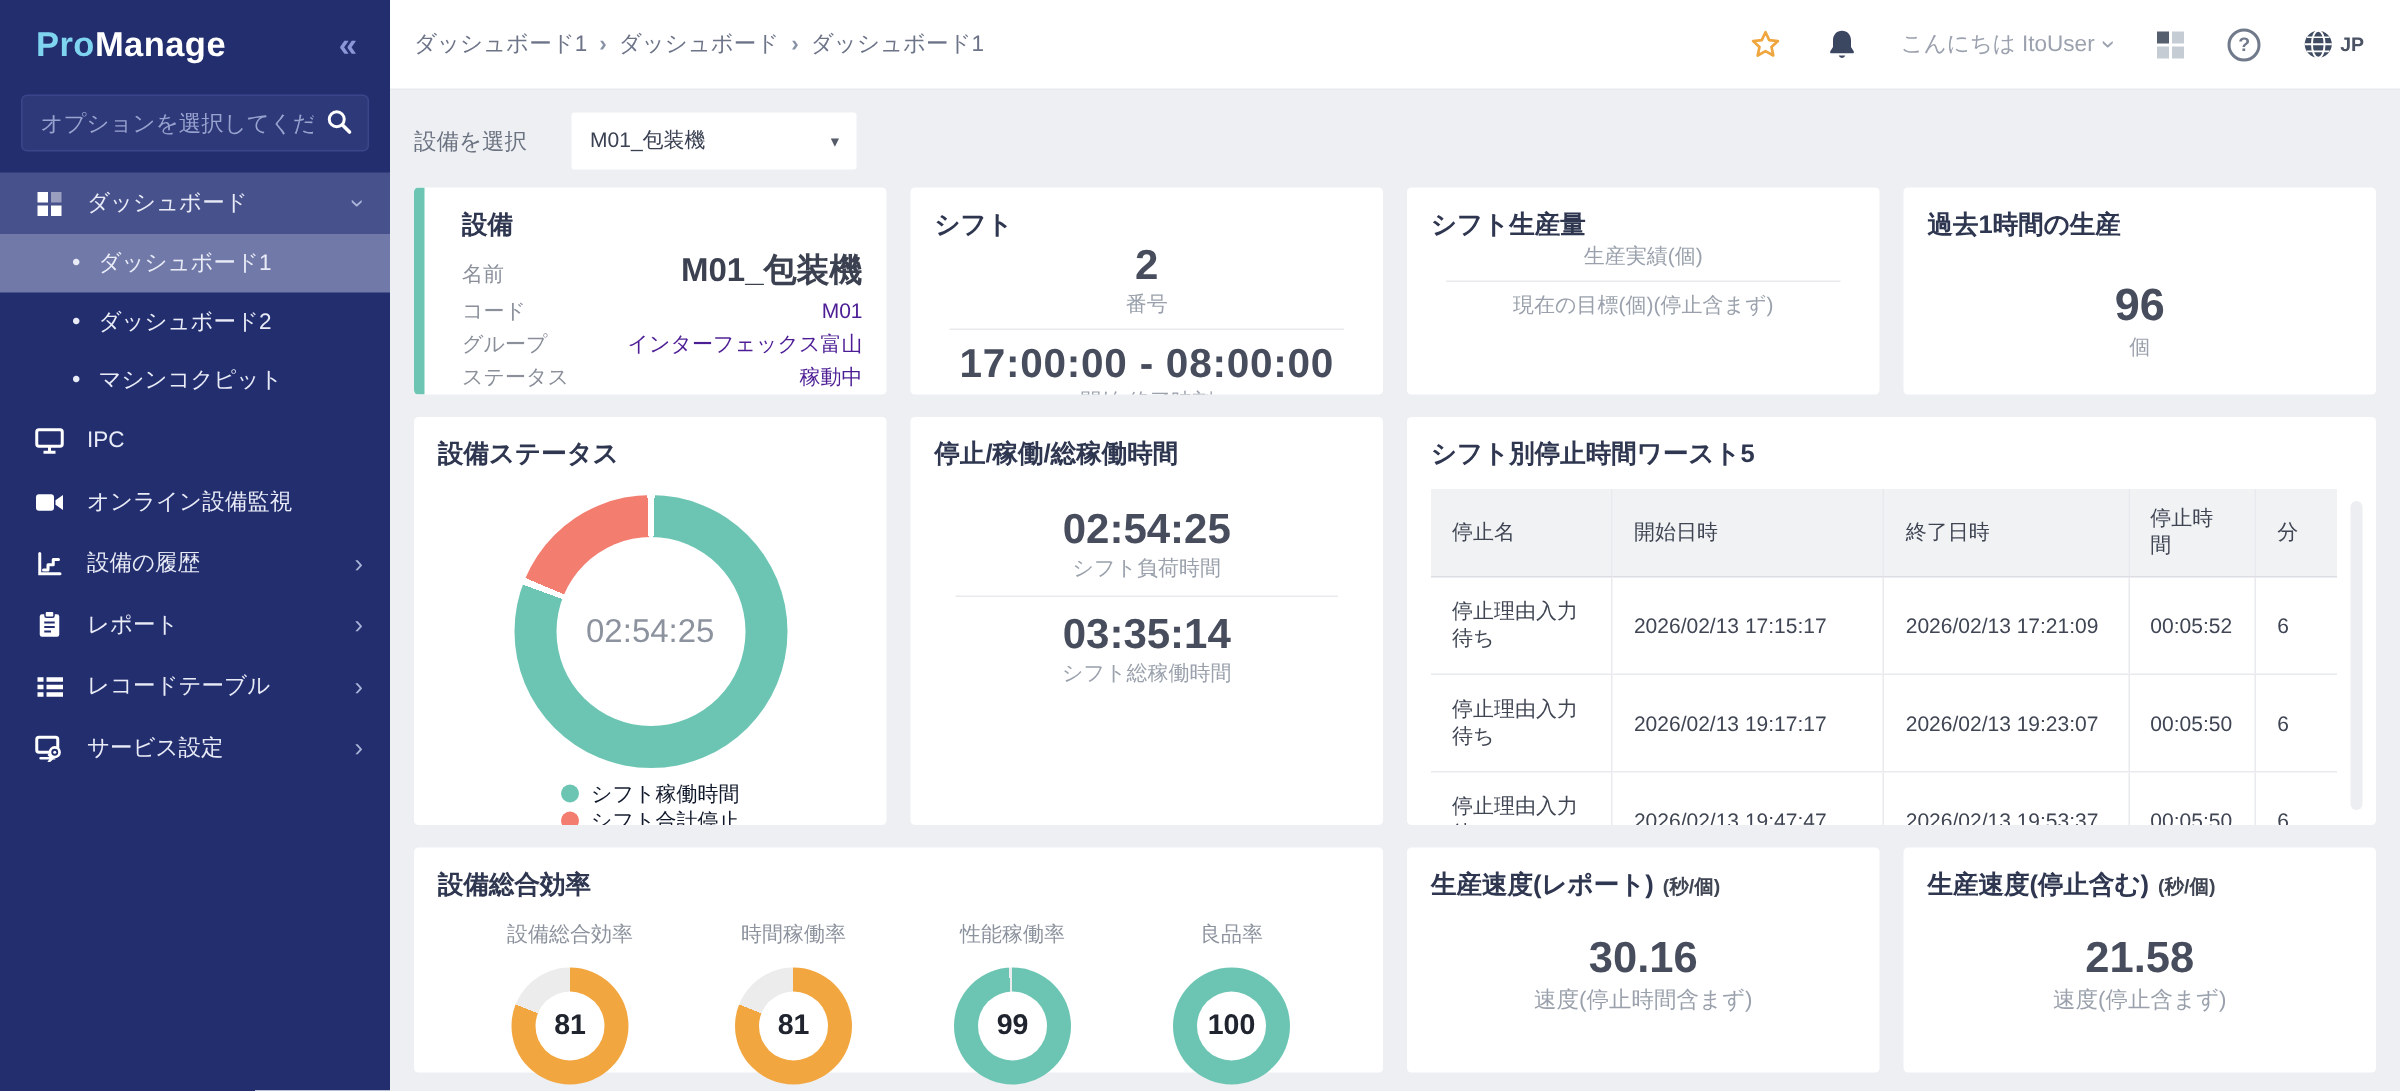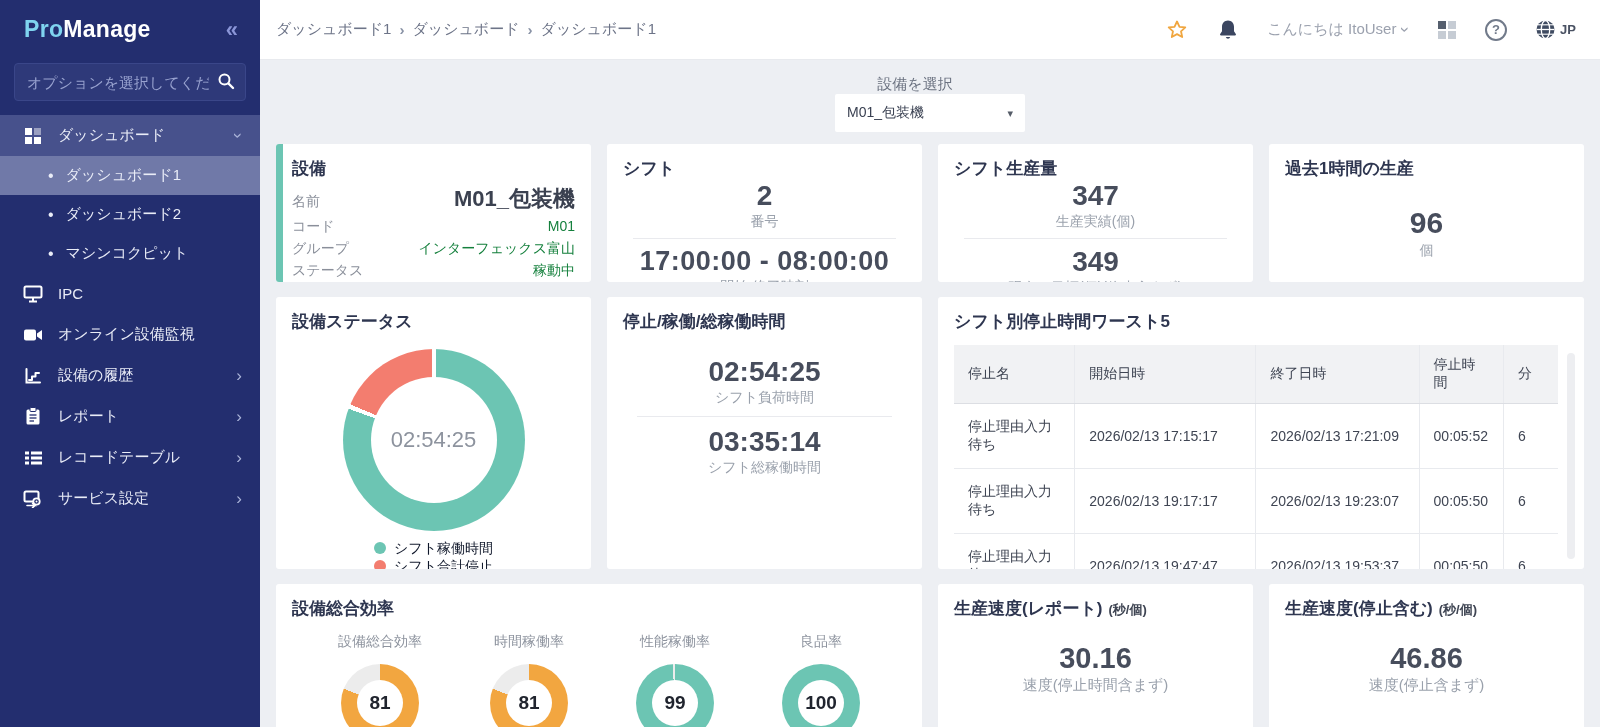--- a/index.html
+++ b/index.html
@@ -48,42 +48,42 @@
   .crumb { cursor:pointer; }
   .crumb-sep { color:#8a93a6; font-size:15px; font-weight:700; }
   .top-actions { display:flex; align-items:center; gap:28px; }
   .greeting { color:#9ba1ae; font-size:15px; display:flex; align-items:center; gap:7px; cursor:pointer; }
   .greeting .chev { color:#9ba1ae; }
   .icon-btn { cursor:pointer; display:flex; align-items:center; }
   .help-circle { width:22px; height:22px; border-radius:50%; border:2px solid #717a8a; color:#717a8a; display:flex; align-items:center; justify-content:center; font-size:13px; font-weight:700; }
   .lang { display:flex; align-items:center; gap:4px; font-weight:700; color:#4a5263; font-size:13px; cursor:pointer; }
 
   .content { flex:1; padding:0 16px; overflow:hidden; }
-  .toolbar { display:flex; align-items:center; margin:15px 0 12px 0;flex-direction:column; }
+  .toolbar { display:flex; align-items:center; margin:15px 0 12px 0; }
   .toolbar-label { color:#6b7280; font-size:15px; margin-right:30px; }
   .select {
     width:190px; height:38px; background:#fff; border-radius:2px; display:flex; align-items:center;
     justify-content:space-between; padding:0 12px; color:#3a4152; cursor:pointer; font-size:14px;
   }
   .select .caret { color:#555c68; font-size:11px; }
 
   .grid {
     display:grid; grid-template-columns:repeat(4,1fr); grid-template-rows:138px 272px 150px;
     gap:15px 16px;
   }
   .card { background:#ffffff; border-radius:3px; padding:13px 16px; position:relative; overflow:hidden; }
   .card-title { font-size:17px; font-weight:700; color:#2e3650; }
   .bigval { font-weight:700; color:#474d5c; }
 
   
-  .card-equipment { padding-left:16px; }
+  .card-equipment { padding-left:32px; }
   .accent { position:absolute; left:0; top:0; bottom:0; width:7px; background:#6cc5b3; }
   .kv { display:flex; justify-content:space-between; align-items:baseline; margin-top:4px; }
   .kv .k { color:#8a8f9a; font-size:14px; }
-  .kv .v { color:#15803d; font-size:14px; }
+  .kv .v { color:#4c1d95; font-size:14px; }
   .kv.first .v { font-size:22px; font-weight:700; color:#3b4150; }
 
   
   .stat-block { text-align:center; }
   .stat-block .bigval { font-size:28px; line-height:1.15; }
   .stat-block .cap { font-size:14px; color:#9aa1ac; margin-top:1px; }
   .hdivider { border-top:1px solid #e9eaee; margin:7px 10px; }
   .card-shift .stat-block.time .bigval { font-size:27px; letter-spacing:.5px; }
   .card-lasthour .stat-block { margin-top:26px; }
   .card-lasthour .bigval { font-size:30px; }
@@ -333,26 +333,24 @@
           <div class="hdivider"></div>
           <div class="stat-block time">
             <div class="bigval">17:00:00 - 08:00:00</div>
             <div class="cap">開始-終了時刻</div>
           </div>
         </div>
 
         <div class="card card-production">
           <div class="card-title">シフト生産量</div>
           <div class="stat-block">
-            <div class="bigval">347</div>
             <div class="cap">生産実績(個)</div>
           </div>
           <div class="hdivider"></div>
           <div class="stat-block">
-            <div class="bigval">349</div>
             <div class="cap">現在の目標(個)(停止含まず)</div>
           </div>
         </div>
 
         <div class="card card-lasthour">
           <div class="card-title">過去1時間の生産</div>
           <div class="stat-block">
             <div class="bigval">96</div>
             <div class="cap">個</div>
           </div>
@@ -470,21 +468,21 @@
             <div class="cap">速度(停止時間含まず)</div>
           </div>
         </div>
 
         <div class="card card-speed">
           <div class="title-row">
             <span class="card-title">生産速度(停止含む)</span>
             <span class="unit">(秒/個)</span>
           </div>
           <div class="stat-block">
-            <div class="bigval">46.86</div>
+            <div class="bigval">21.58</div>
             <div class="cap">速度(停止含まず)</div>
           </div>
         </div>
 
       </div>
     </div>
   </div>
 </div>
 
 </body></html>

